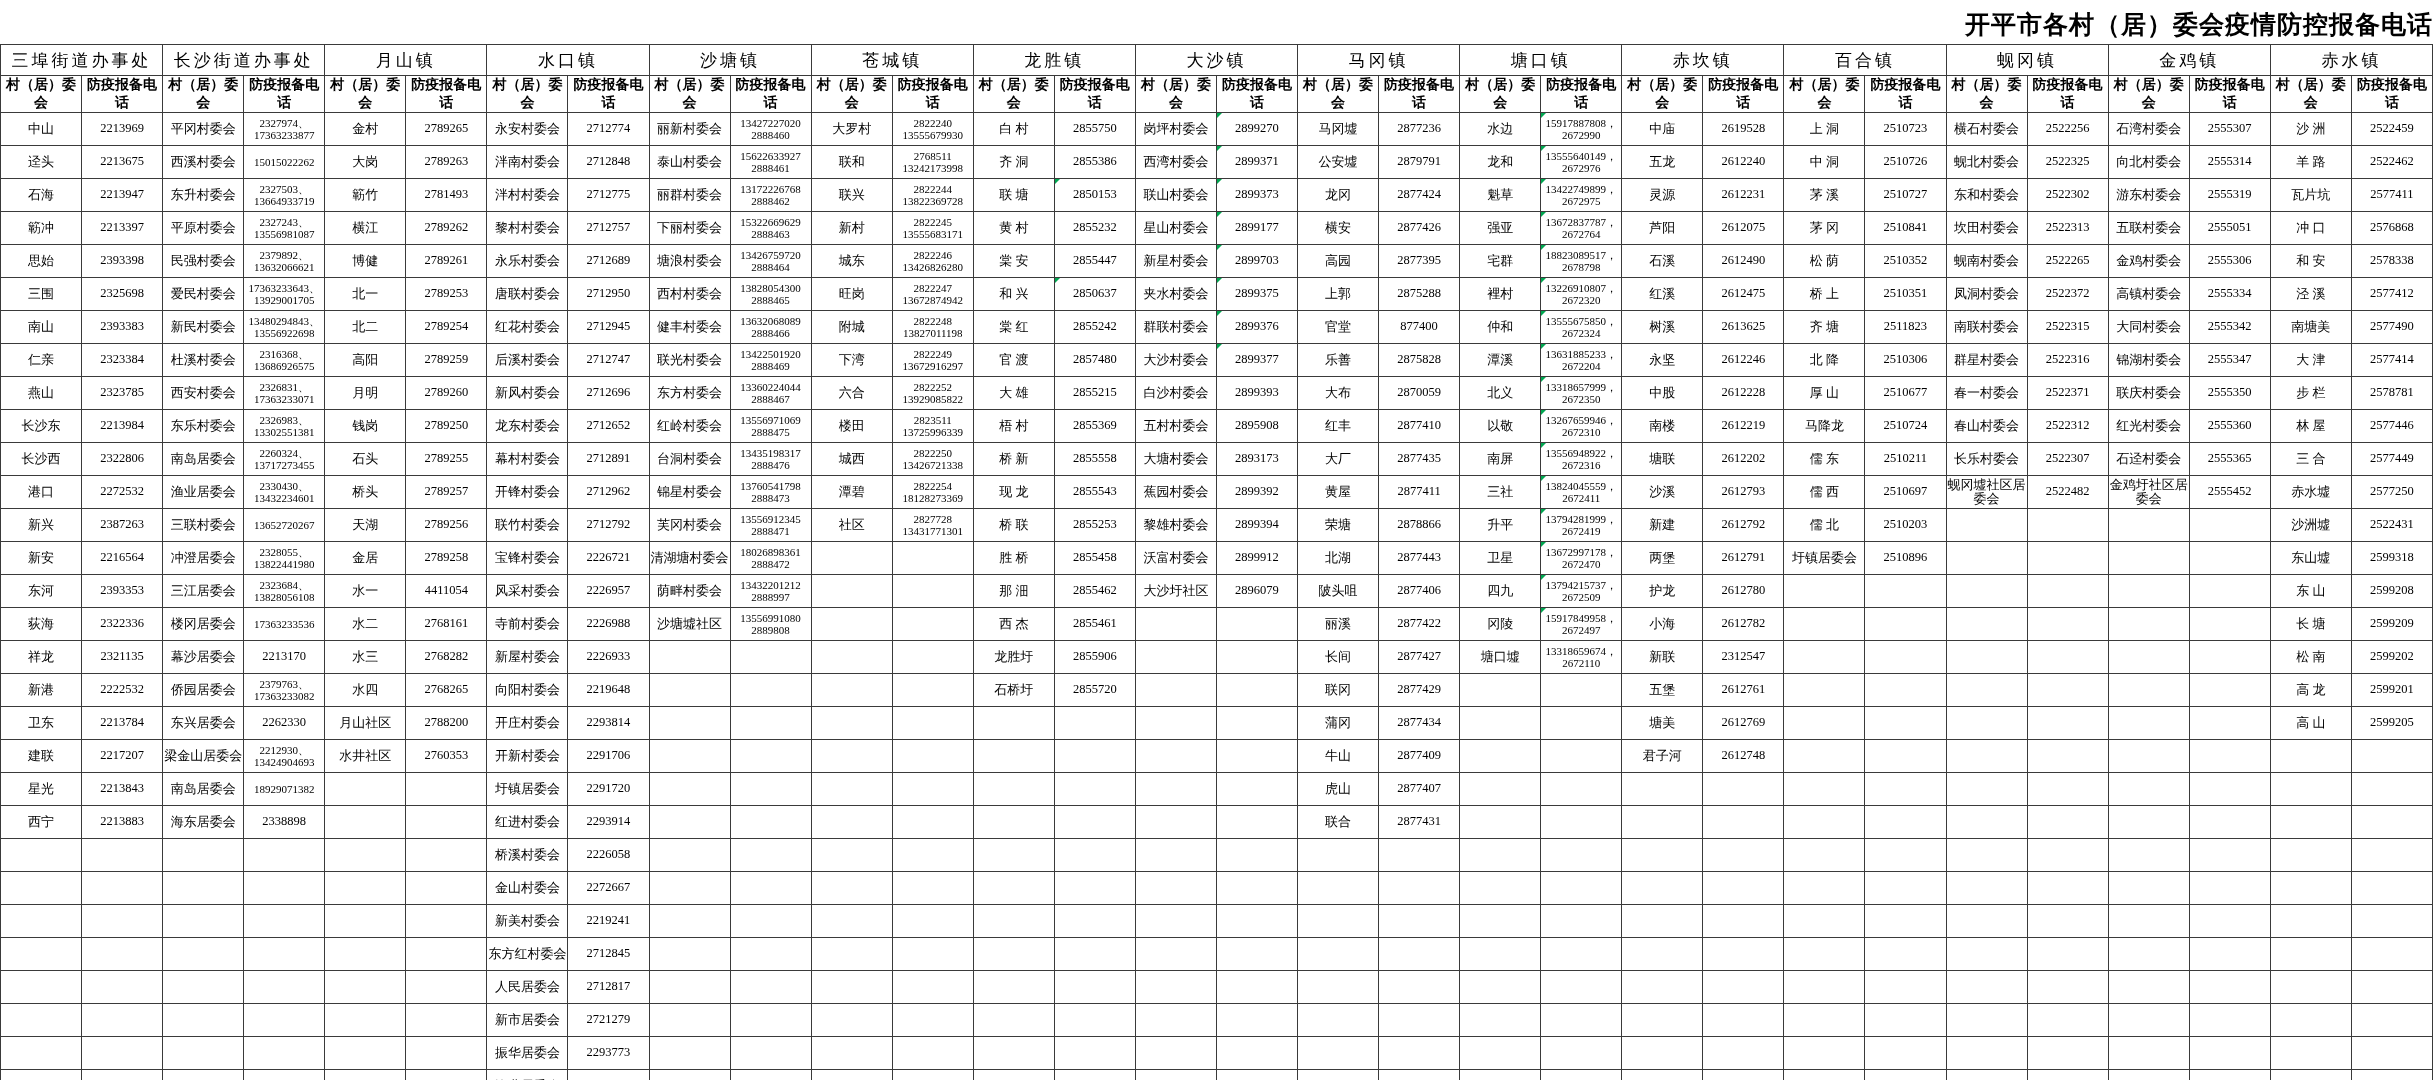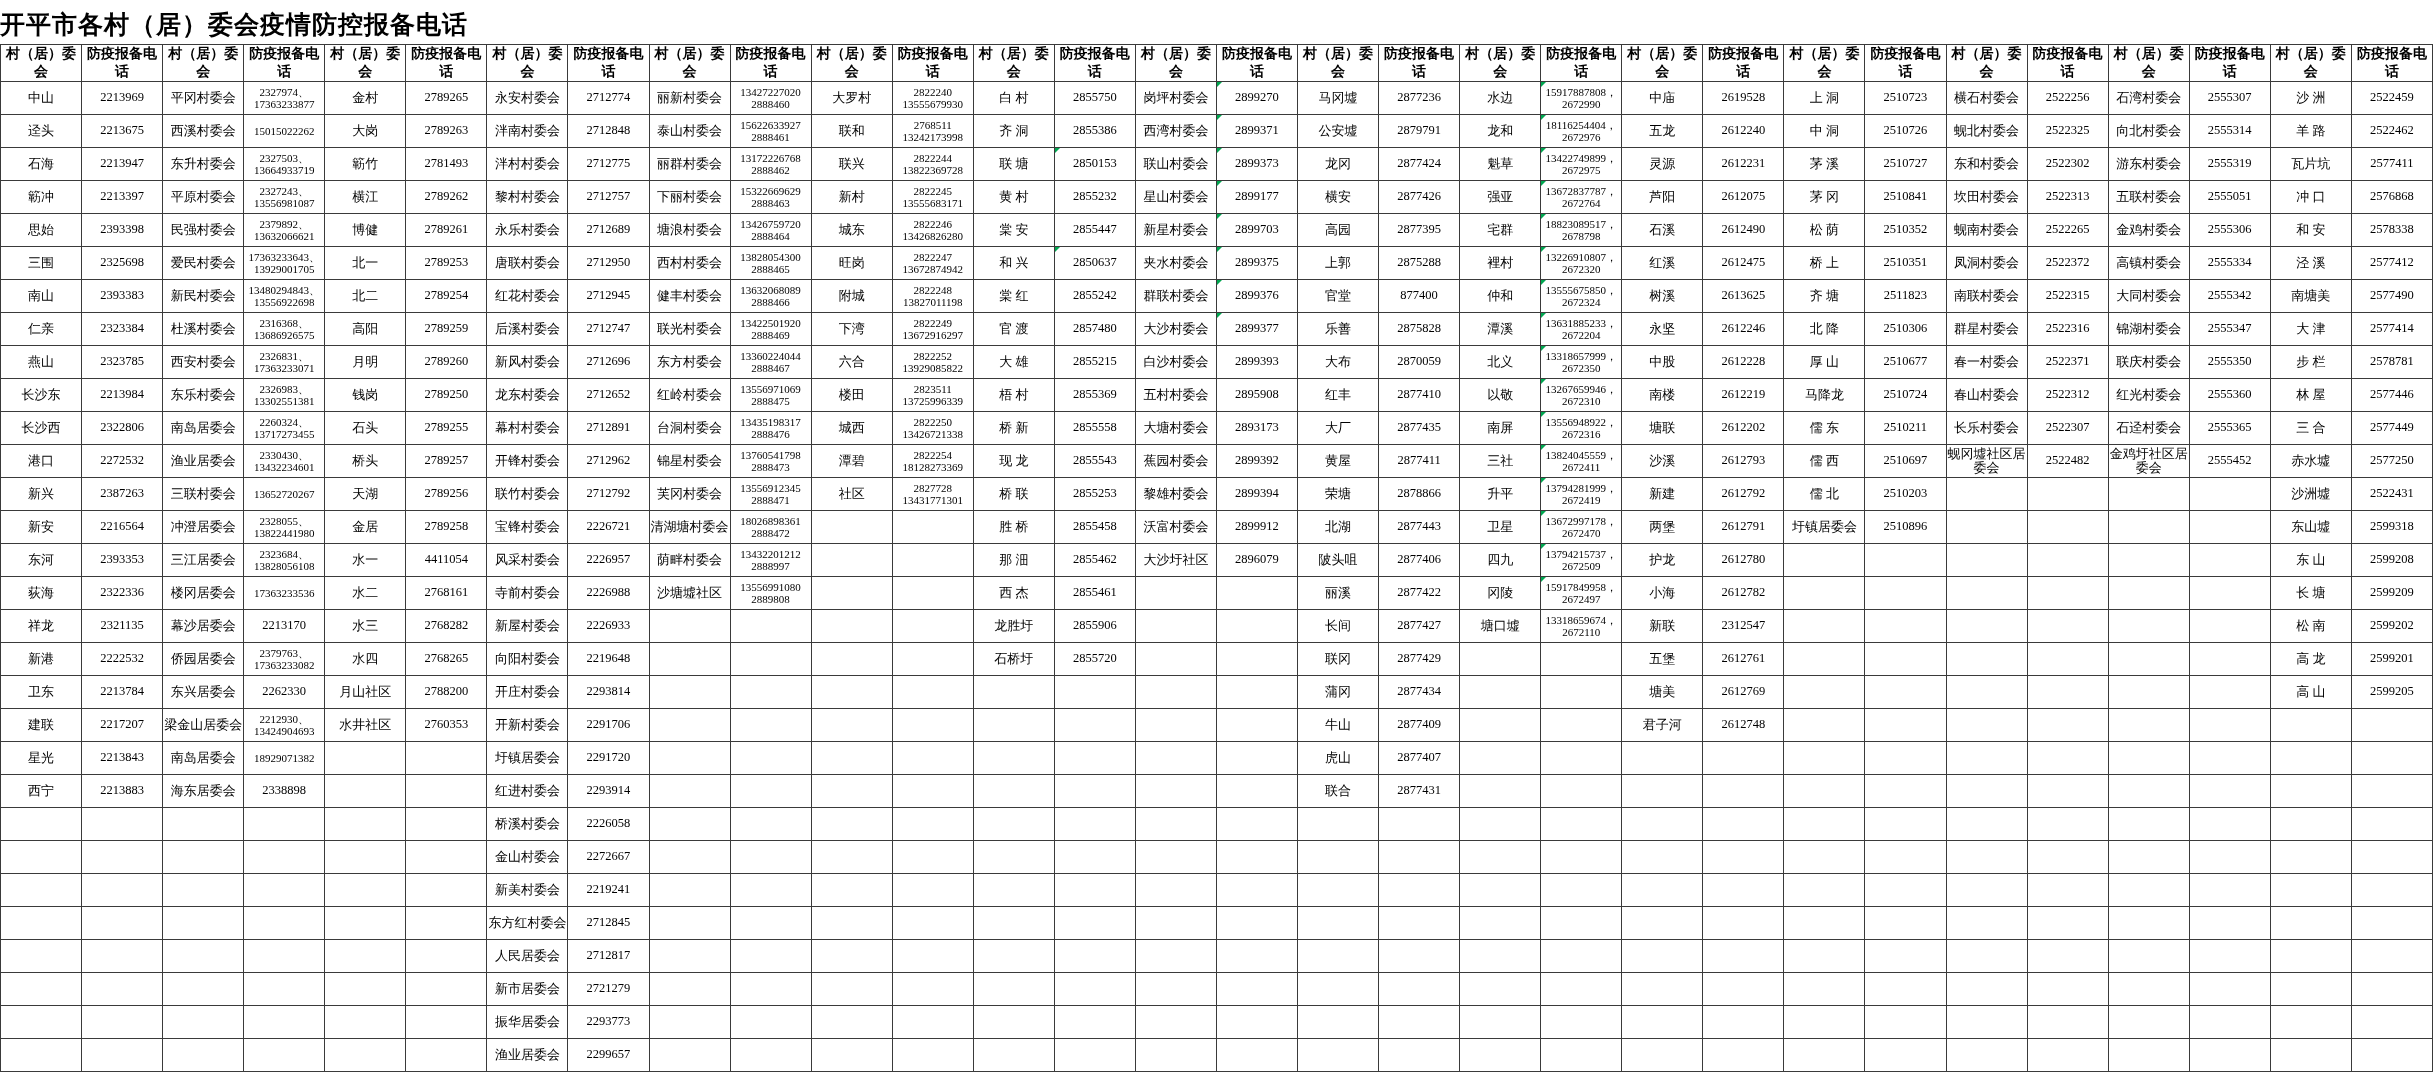--- a/index.html
+++ b/index.html
@@ -1,18 +1,18 @@
 <!DOCTYPE html>
 <html><head>
 <meta charset="utf-8">
 <style>
   html,body{margin:0;padding:0;background:#fff;}
   body{width:2433px;height:1080px;overflow:hidden;
        font-family:"Liberation Serif","DejaVu Serif",serif;color:#000;}
-  .title{height:44px;line-height:50px;text-align:left;font-size:25px;
+  .title{height:44px;line-height:50px;text-align:right;font-size:25px;
          font-weight:bold;letter-spacing:1px;}
   table{width:2433px;table-layout:fixed;border-collapse:collapse;}
   th,td{border:1px solid #3a3a3a;padding:0 1px;overflow:hidden;
         text-align:center;vertical-align:middle;position:relative;}
   tr.town-row th{height:30px;font-size:17px;font-weight:normal;letter-spacing:3px;}
   tr.sub-row th{height:20px;font-size:14px;font-weight:bold;}
   tbody tr{height:33px;padding-left:48px;}
   td.name{font-size:13px;line-height:1.05;}
   td.phone{font-size:12.5px;line-height:1.1;}
   td.sm{font-size:11px;}
@@ -51,20 +51,37 @@
       <col style="width: 3.33333%;">
       <col style="width: 3.33333%;">
       <col style="width: 3.33333%;">
       <col style="width: 3.33333%;">
       <col style="width: 3.33333%;">
       <col style="width: 3.33333%;">
       <col style="width: 3.33333%;">
       <col style="width: 3.33333%;">
     </colgroup>
   <thead>
+    <tr class="town-row">
+        <th colspan="2">三埠街道办事处</th>
+        <th colspan="2">长沙街道办事处</th>
+        <th colspan="2">月山镇</th>
+        <th colspan="2">水口镇</th>
+        <th colspan="2">沙塘镇</th>
+        <th colspan="2">苍城镇</th>
+        <th colspan="2">龙胜镇</th>
+        <th colspan="2">大沙镇</th>
+        <th colspan="2">马冈镇</th>
+        <th colspan="2">塘口镇</th>
+        <th colspan="2">赤坎镇</th>
+        <th colspan="2">百合镇</th>
+        <th colspan="2">蚬冈镇</th>
+        <th colspan="2">金鸡镇</th>
+        <th colspan="2">赤水镇</th>
+      </tr>
     <tr class="sub-row">
         <th>村（居）委会</th>
         <th>防疫报备电话</th>
         <th>村（居）委会</th>
         <th>防疫报备电话</th>
         <th>村（居）委会</th>
         <th>防疫报备电话</th>
         <th>村（居）委会</th>
         <th>防疫报备电话</th>
         <th>村（居）委会</th>
@@ -137,21 +154,21 @@
         <td class="phone sm">15622633927 2888461</td>
         <td class="name">联和</td>
         <td class="phone sm">2768511 13242173998</td>
         <td class="name">齐 洞</td>
         <td class="phone">2855386</td>
         <td class="name">西湾村委会</td>
         <td class="phone m">2899371</td>
         <td class="name">公安墟</td>
         <td class="phone">2879791</td>
         <td class="name">龙和</td>
-        <td class="phone sm m">18116254404，2672976</td>
+        <td class="phone sm m">13555640149，2672976</td>
         <td class="name">五龙</td>
         <td class="phone">2612240</td>
         <td class="name">中 洞</td>
         <td class="phone">2510726</td>
         <td class="name">蚬北村委会</td>
         <td class="phone">2522325</td>
         <td class="name">向北村委会</td>
         <td class="phone">2555314</td>
         <td class="name">羊 路</td>
         <td class="phone">2522462</td>

